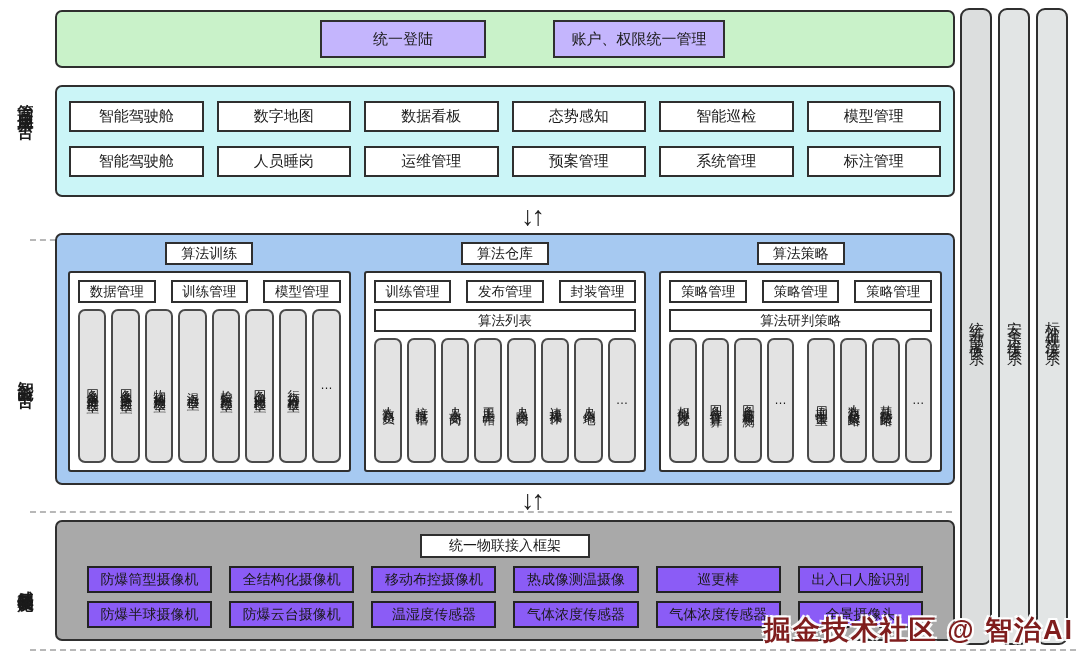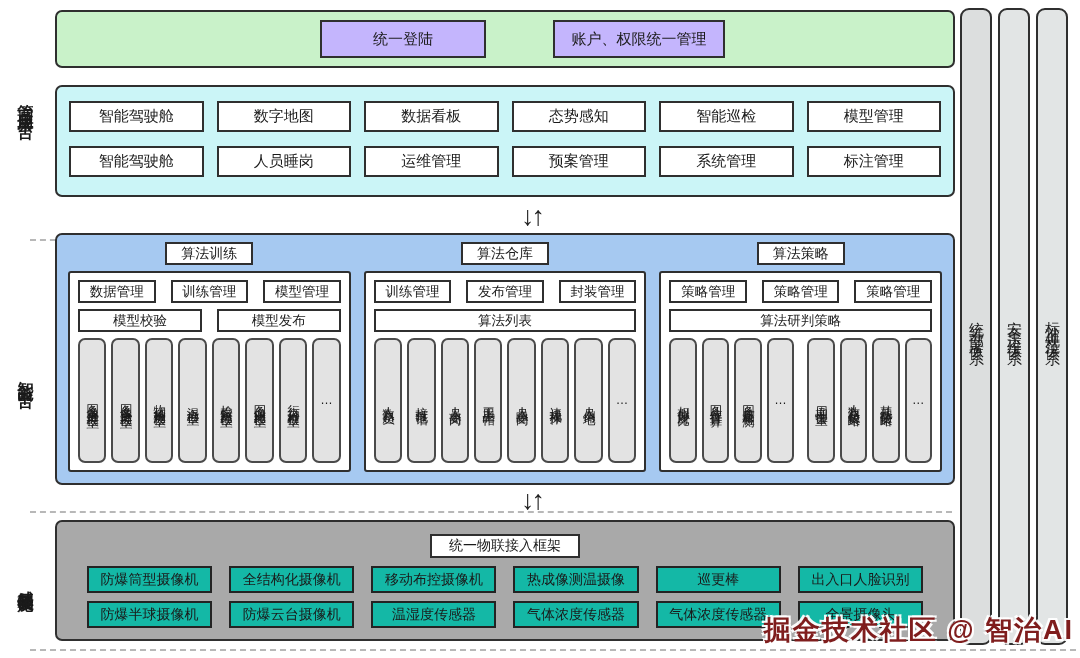--- a/index.html
+++ b/index.html
@@ -49,24 +49,24 @@
   .mgmt{flex:1;height:23px;background:#fff;border:2px solid #2f2f2f;display:flex;align-items:center;
     justify-content:center;font-size:13.5px;box-sizing:border-box;white-space:nowrap;}
   .items-row{flex:1;display:flex;gap:5px;min-height:0;}
   .items-split{gap:13px;}
   .item-group{flex:1;display:flex;gap:5px;min-width:0;}
   .vitem{flex:1;background:#e3e3e3;border:2px solid #4a4a4a;border-radius:7px;display:flex;align-items:center;
     justify-content:center;writing-mode:vertical-rl;text-orientation:upright;font-size:12.5px;letter-spacing:2px;
     box-sizing:border-box;padding:3px 0;min-width:0;overflow:hidden;}
   
   .gray-sec{top:520px;height:121px;background:#a9a9a9;}
-  .iot-title{margin:12px auto 0;width:150px;height:24px;background:#fff;border:2px solid #2f2f2f;
+  .iot-title{margin:12px auto 0;width:170px;height:24px;background:#fff;border:2px solid #2f2f2f;
     display:flex;align-items:center;justify-content:center;font-size:14px;box-sizing:border-box;}
   .device-grid{padding:8px 30px 0;display:grid;grid-template-columns:repeat(6,1fr);column-gap:17px;row-gap:8px;}
-  .device-box{background:#14b8a6;border:2px solid #232323;height:27px;display:flex;align-items:center;
+  .device-box{background:#8b5cf6;border:2px solid #232323;height:27px;display:flex;align-items:center;
     justify-content:center;font-size:14px;box-sizing:border-box;white-space:nowrap;overflow:hidden;}
   
   .side-bar{position:absolute;top:8px;height:637px;width:32px;background:#e2e5e5;border:2px solid #2f2f2f;
     border-radius:9px;display:flex;align-items:center;justify-content:center;box-sizing:border-box;
     writing-mode:vertical-rl;text-orientation:upright;font-size:15px;letter-spacing:6px;}
   .bar-1{left:960px;background:#dcdede;}
   .bar-2{left:998px;}
   .bar-3{left:1036px;}
   
   .watermark{
@@ -110,24 +110,20 @@
 
   <div class="sec blue-sec">
 
     <div class="panel">
       <div class="panel-title">算法训练</div>
       <div class="panel-body">
         <div class="mgmt-row">
           <div class="mgmt">数据管理</div>
           <div class="mgmt">训练管理</div>
           <div class="mgmt">模型管理</div>
-        </div>
-        <div class="mgmt-row">
-          <div class="mgmt">模型校验</div>
-          <div class="mgmt">模型发布</div>
         </div>
         <div class="items-row">
           <div class="vitem">图像单分类模型</div>
           <div class="vitem">图像多分类模型</div>
           <div class="vitem">物体检测模型</div>
           <div class="vitem">混合模型</div>
           <div class="vitem">检索对比模型</div>
           <div class="vitem">图像对比模型</div>
           <div class="vitem">行为分析模型</div>
           <div class="vitem">…</div>

